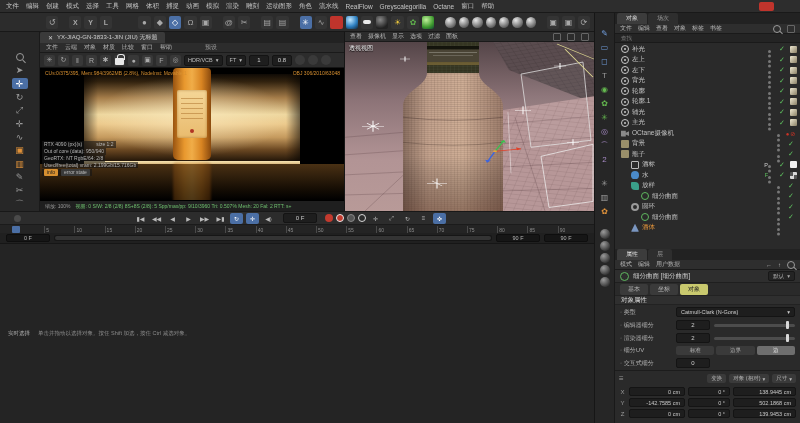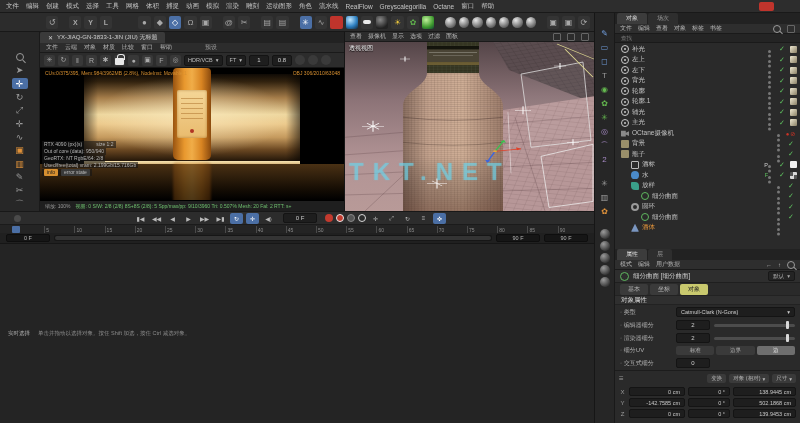--- a/index.html
+++ b/index.html
@@ -839,15 +839,14 @@
                 <span class="cm-box rot">0 °</span>
                 <span class="cm-box siz">139.9453 cm</span>
               </div>
             </div>
         </div>
       </div>
     </div>
   </div>
 
   <div class="wm">
-    <div class="wm2">TKT.NET</div>
   </div>
 </div>
 
 </body></html>

